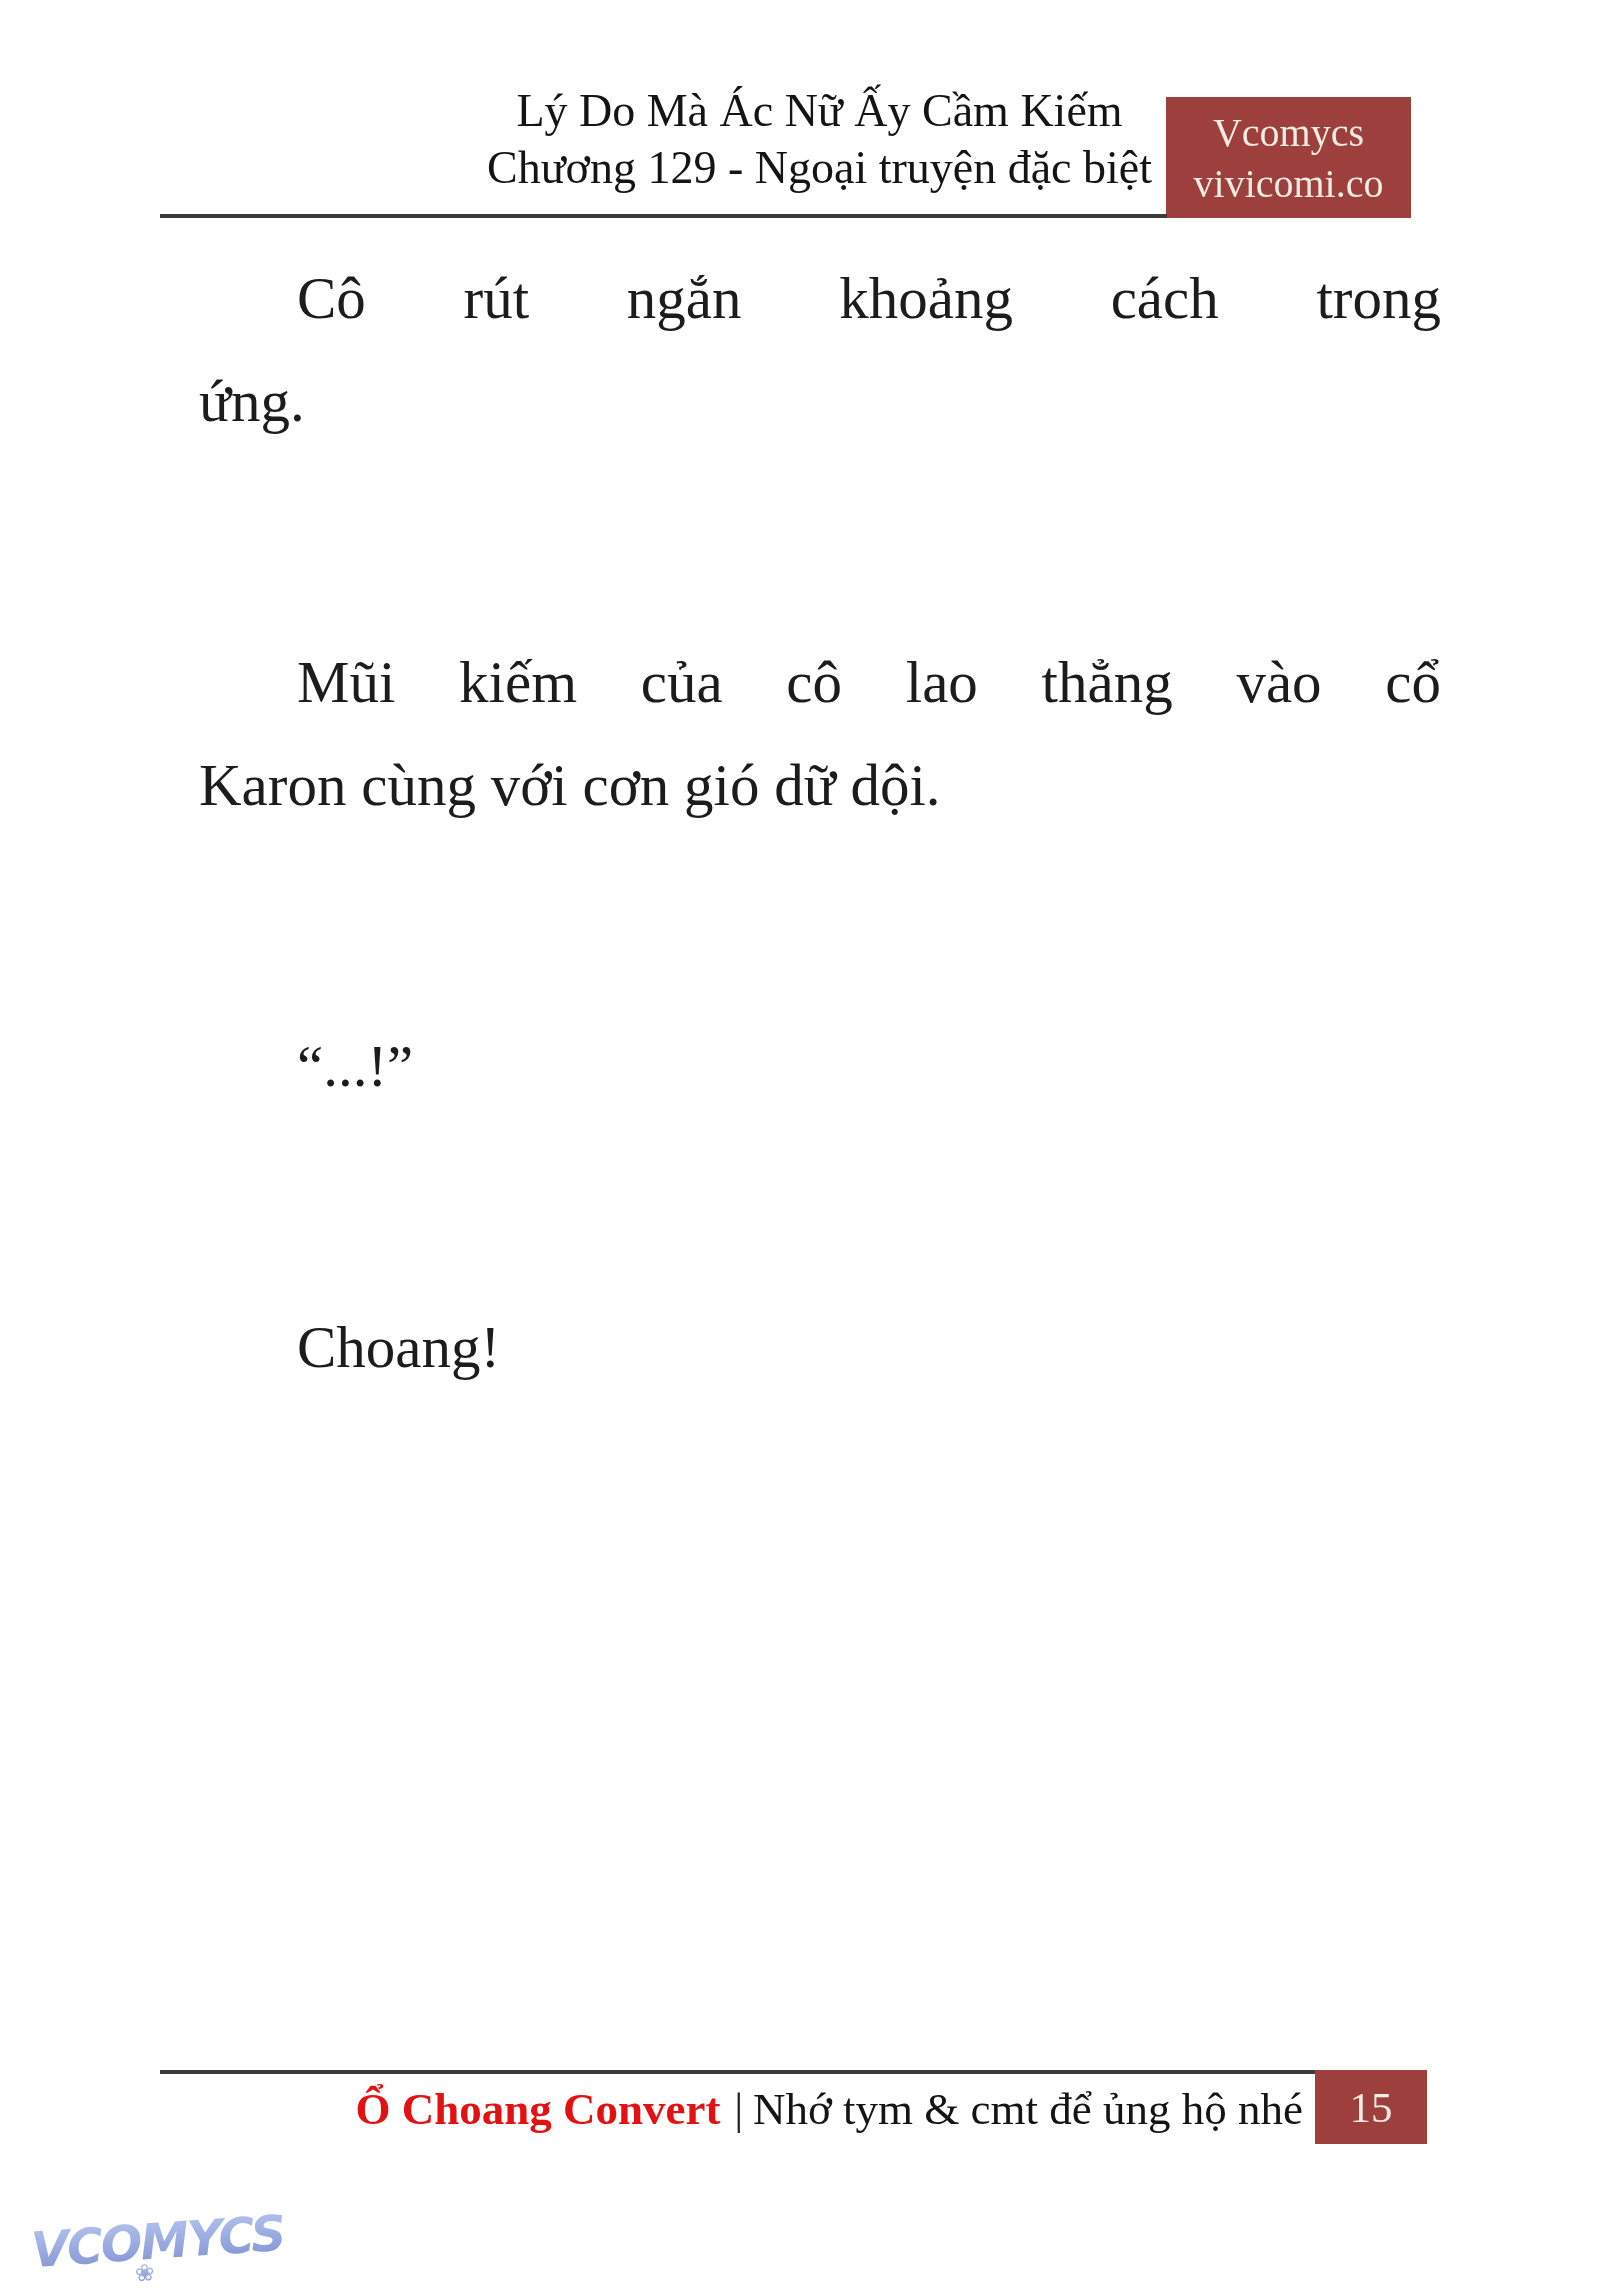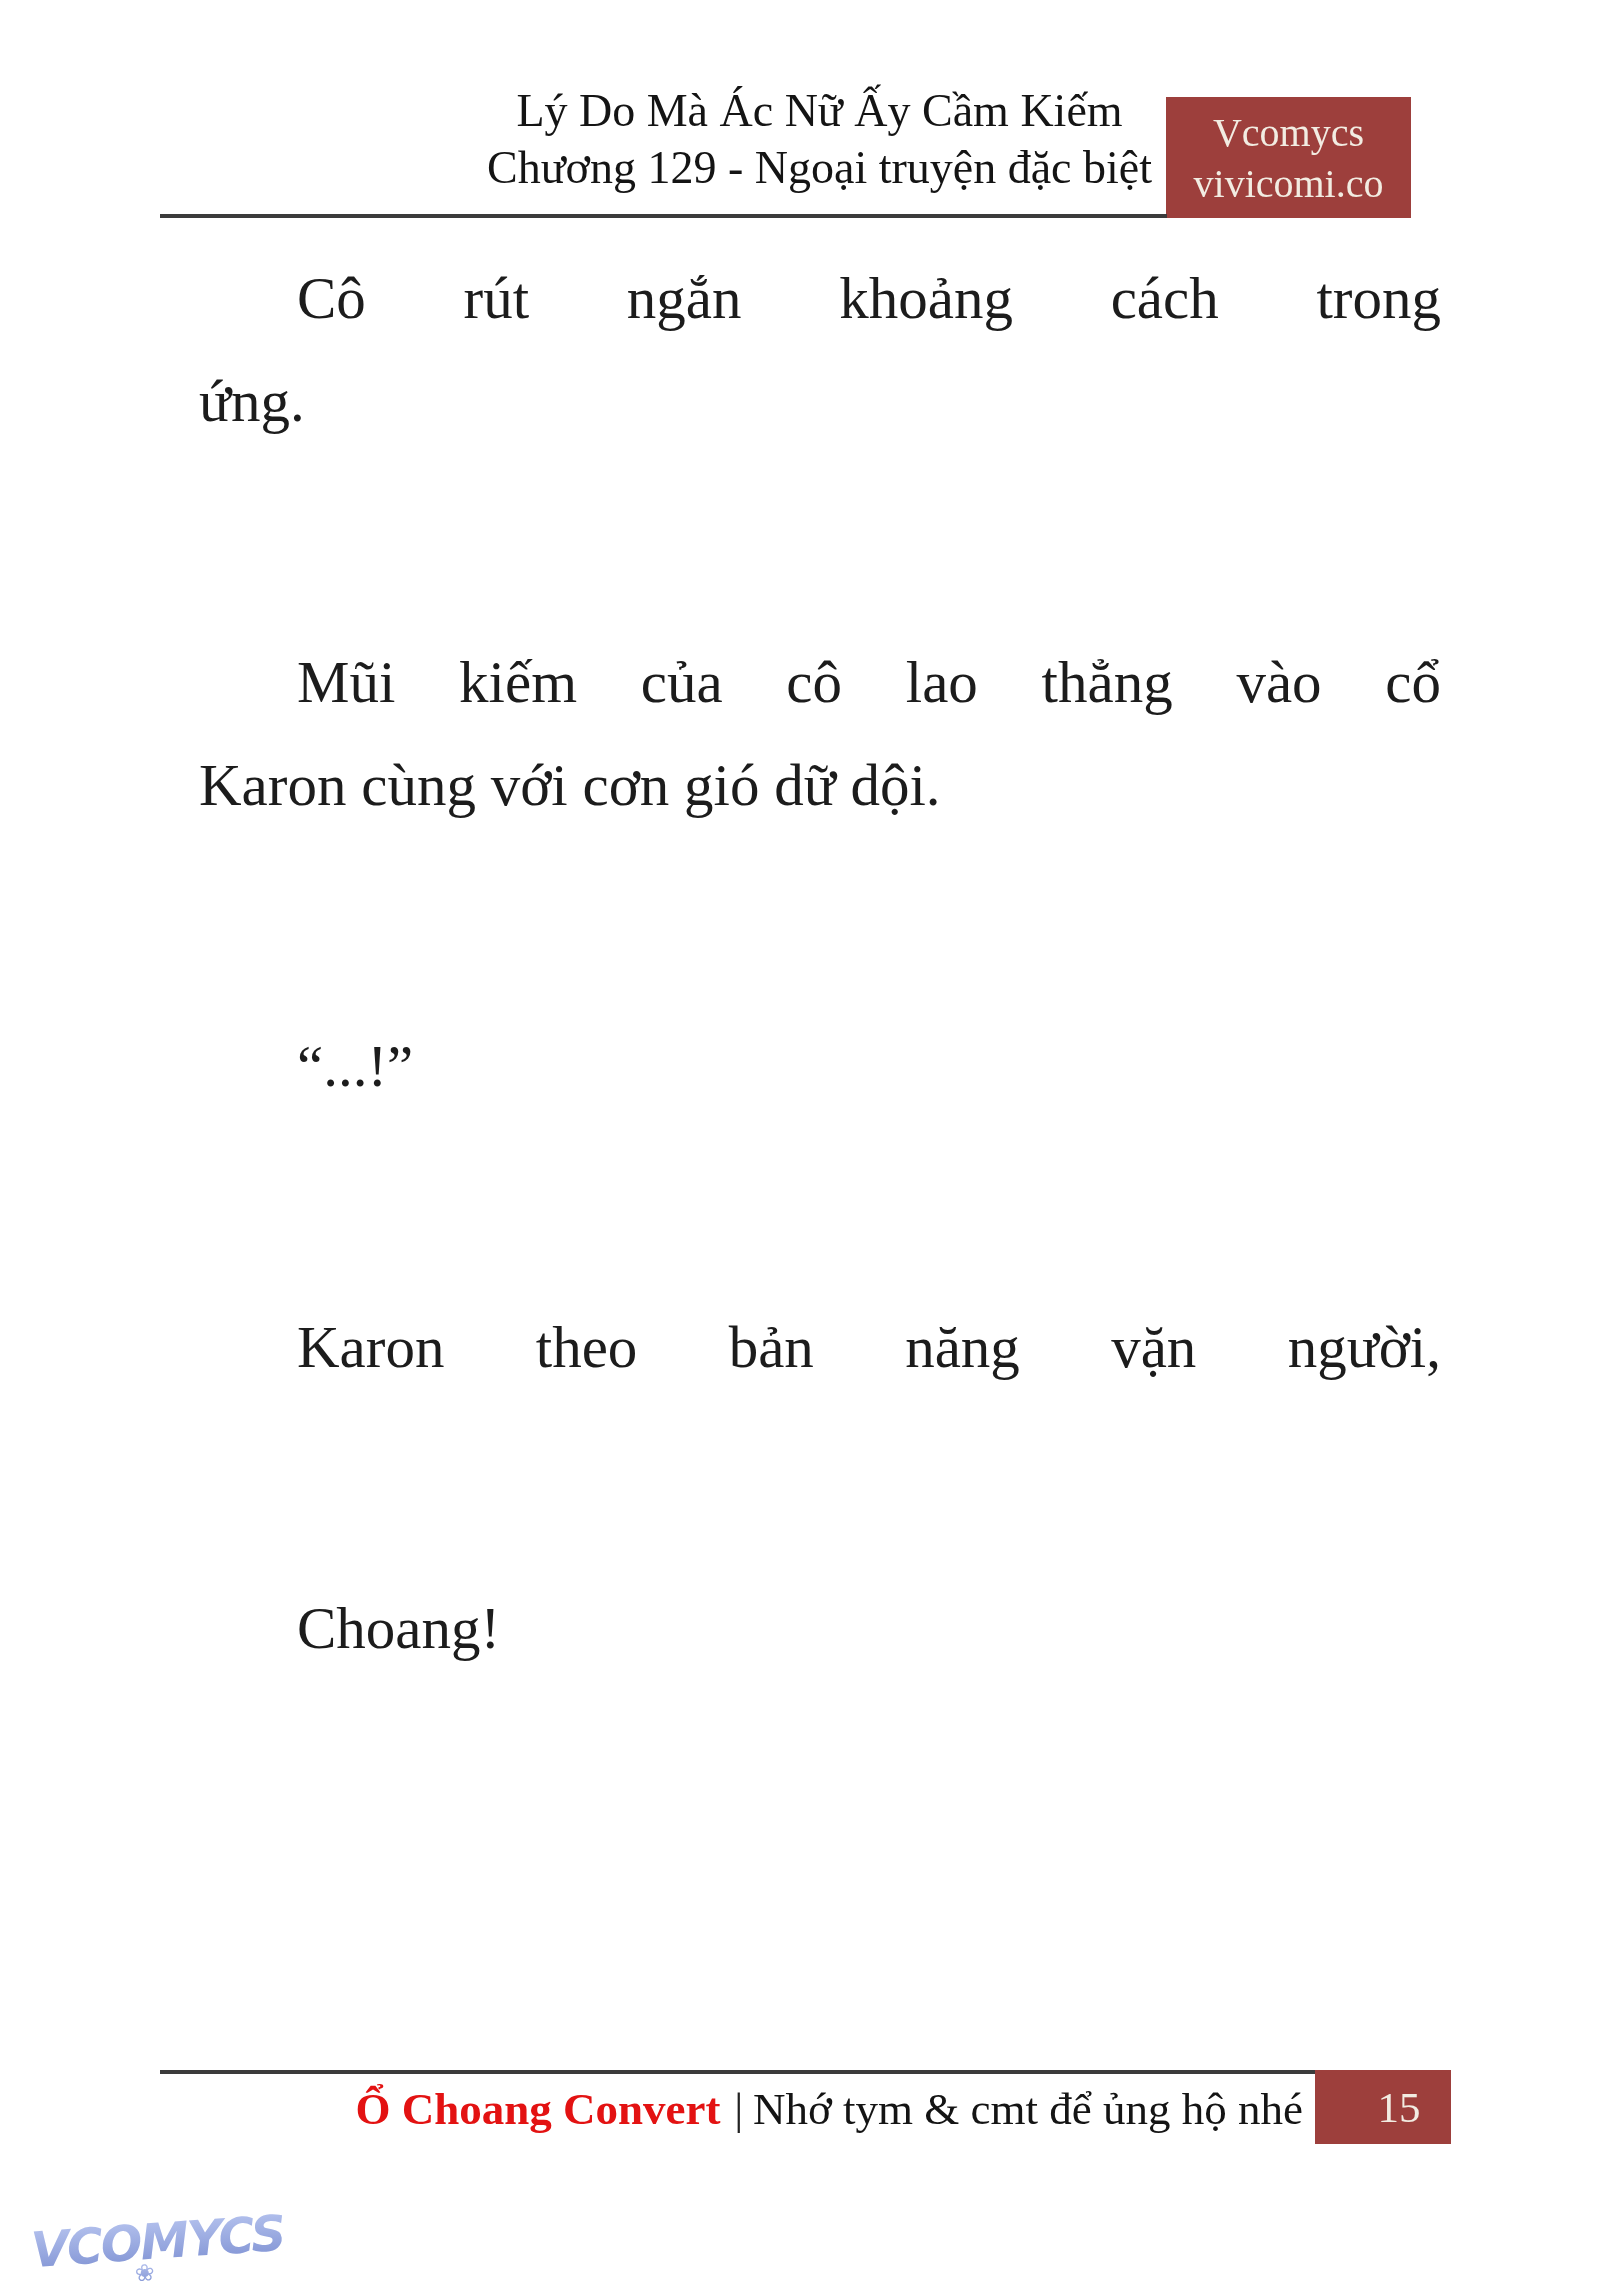--- a/index.html
+++ b/index.html
@@ -101,29 +101,28 @@
   }
   .footer-sep {
     color: #222222;
     padding: 0 9.8px 0 13.7px;
     font-weight: normal;
   }
   .page-box {
     position: absolute;
     left: 1315px;
     top: 2070px;
-    width: 104px;
+    width: 112px;
     height: 74px;
     background: #9d3f3c;
     color: #f2ece2;
     display: flex;
     align-items: center;
     justify-content: center;
     font-size: 43px;
-    padding-left: 32px;
   }
 
   
   .watermark {
     position: absolute;
     left: 17.6px;
     top: 2194px;
   }
 </style>
 </head>
@@ -153,21 +152,20 @@
     <p class="para">
       <span class="line indent">Mũi kiếm của cô lao thẳng vào cổ</span>
       <span class="line last">Karon cùng với cơn gió dữ dội.</span>
     </p>
 
     <p class="para">
       <span class="line last indent">“...!”</span>
     </p>
 
     <p class="para">
-      <span class="line indent">Karon theo bản năng vặn người,</span>
     </p>
 
     <p class="para">
       <span class="line last indent">Choang!</span>
     </p>
 
   </div>
 
   <div class="footer-rule"></div>
 

